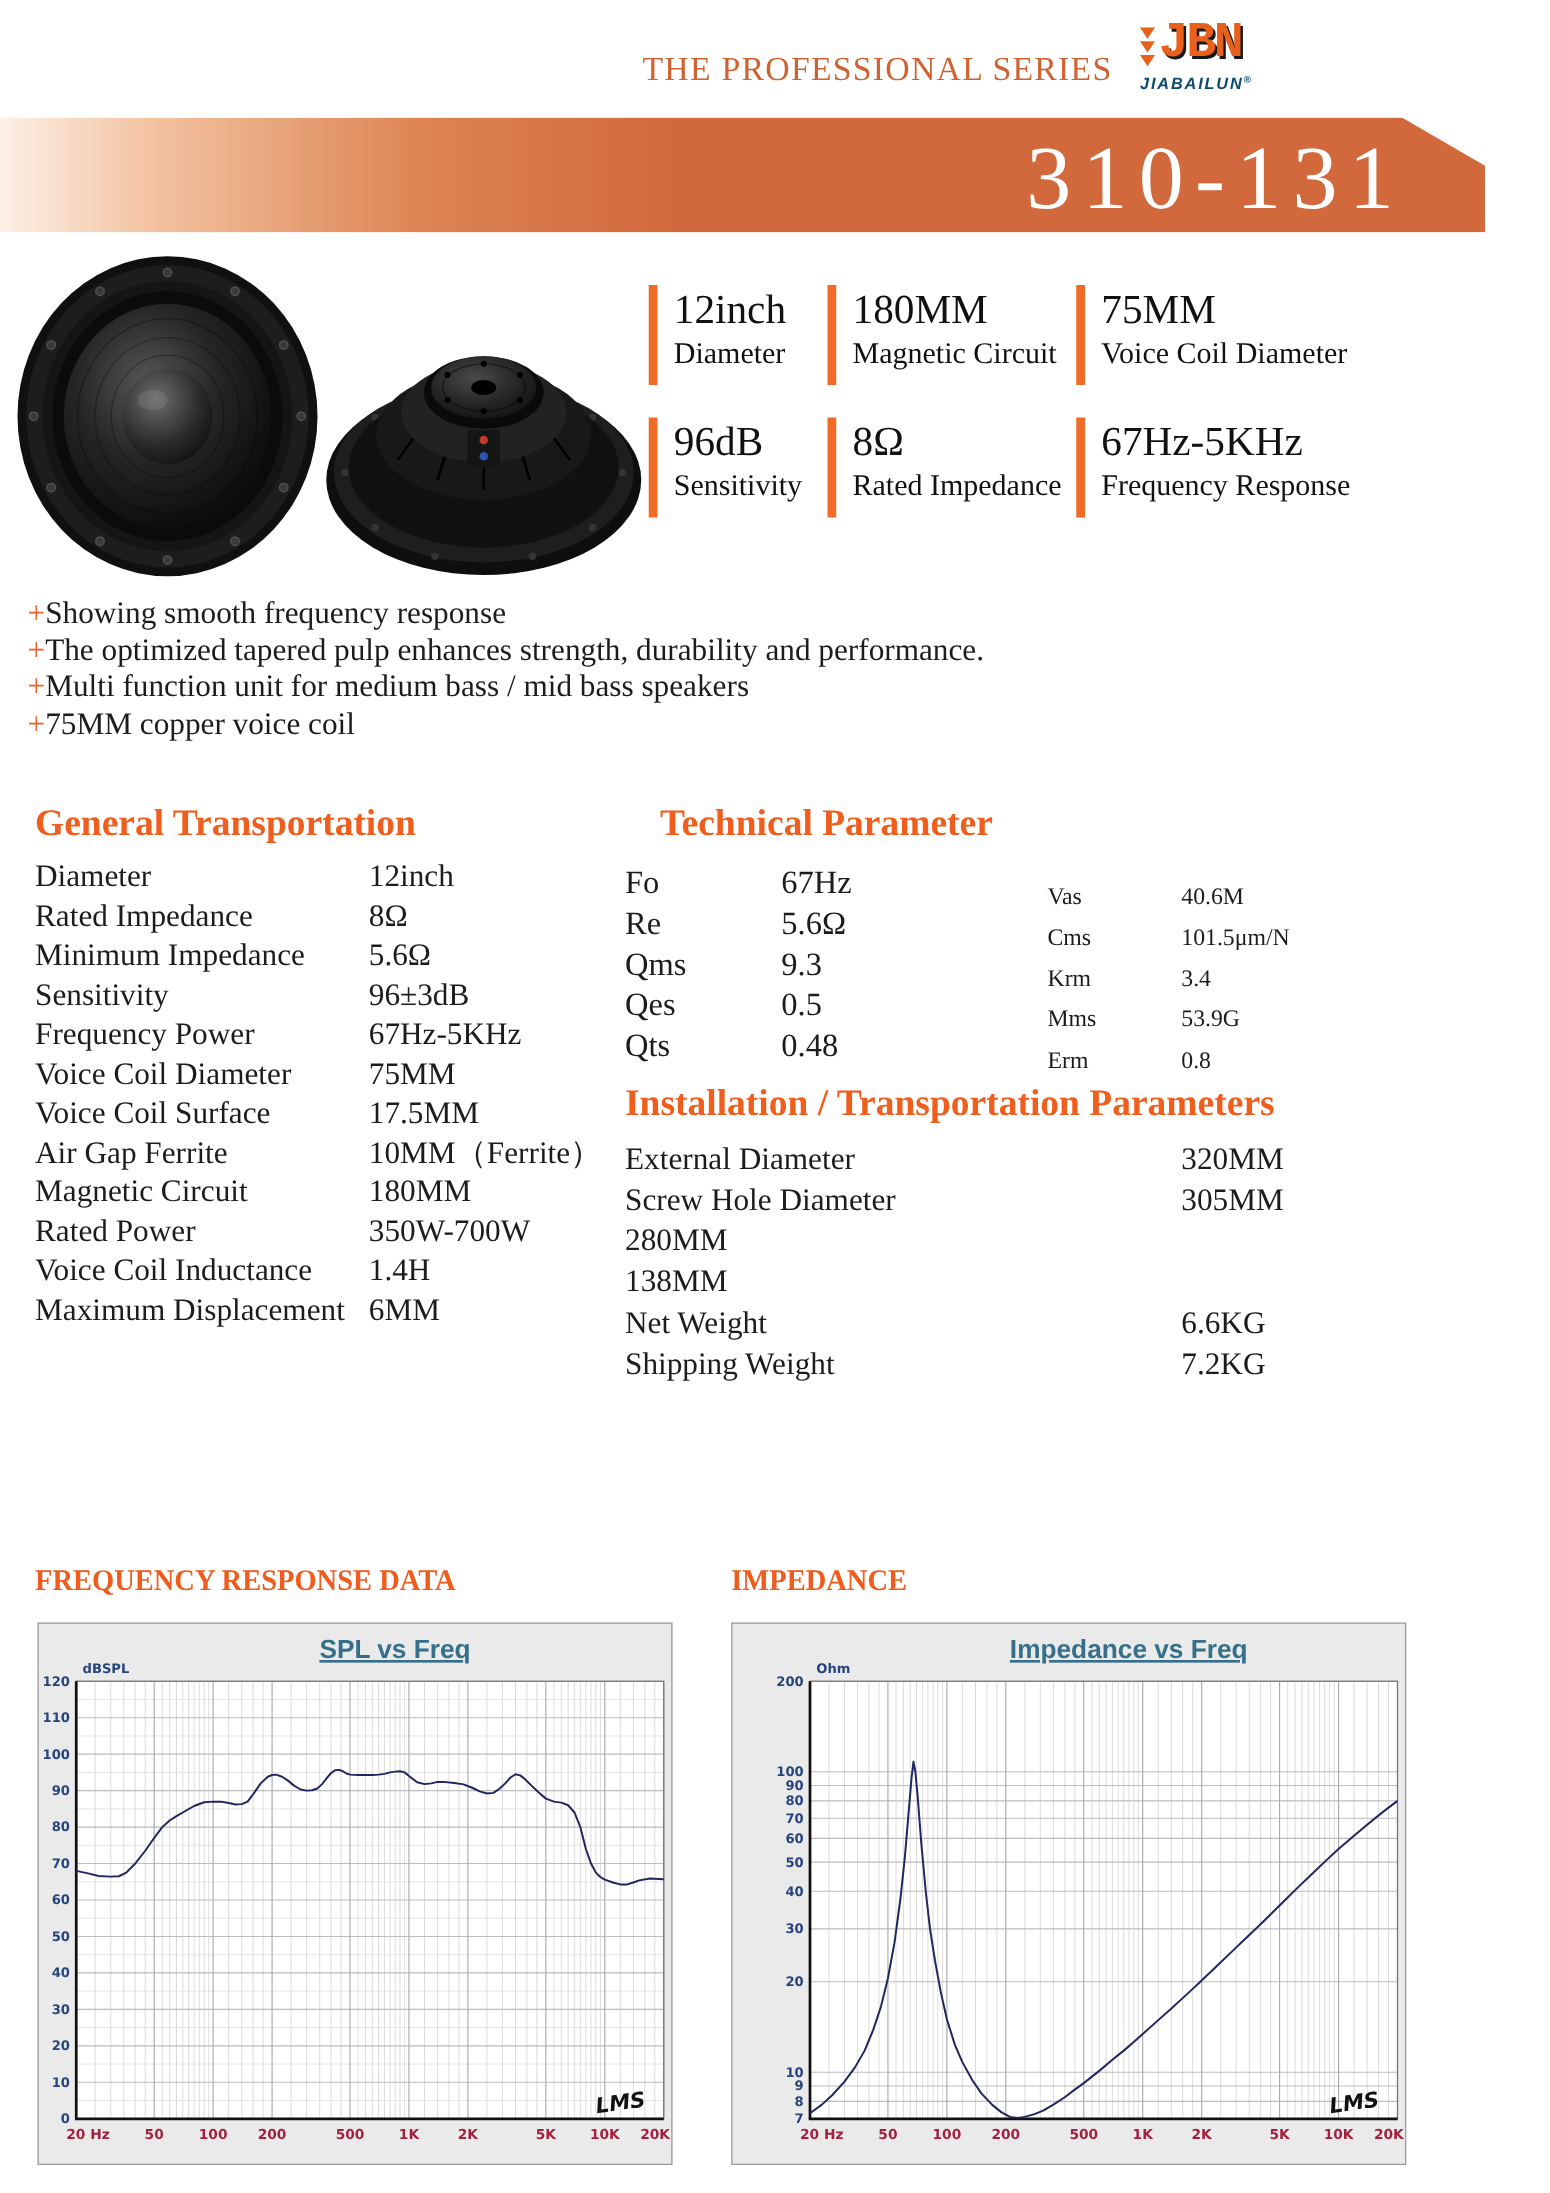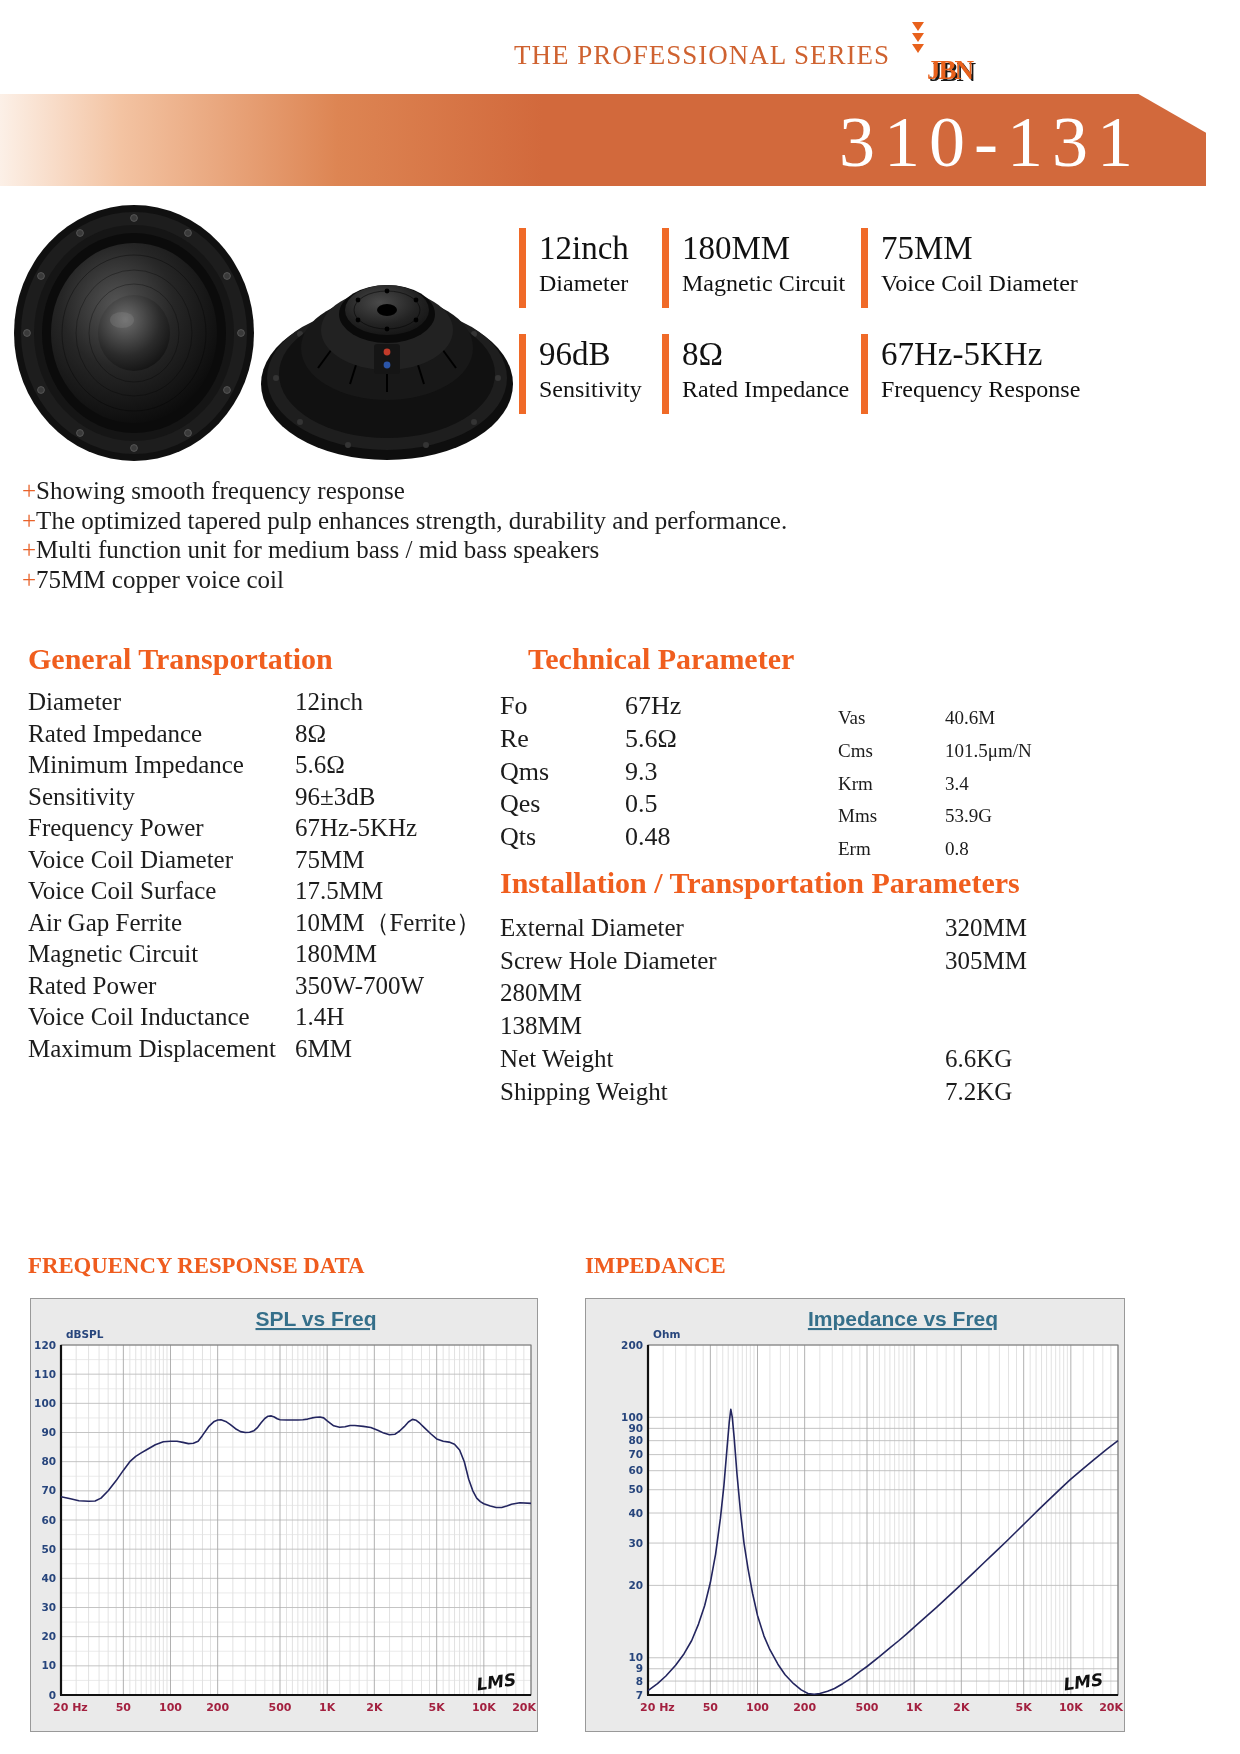--- a/index.html
+++ b/index.html
@@ -6,28 +6,28 @@
   .page{position:relative;width:1240px;height:1754px;background:#fff;overflow:hidden;
         font-family:"Liberation Serif","DejaVu Serif",serif;color:#1c1c1c;}
   
   .series-title{position:absolute;top:40px;right:350px;font-size:27px;letter-spacing:1px;
         color:#cf6230;white-space:nowrap;}
   .brand{position:absolute;top:16px;right:198px;width:130px;text-align:left;}
   .logo-row{display:flex;align-items:flex-start;}
   .logo-tris{display:flex;flex-direction:column;margin:6px 3px 0 0;}
   .logo-tris i{width:0;height:0;border-left:6px solid transparent;border-right:6px solid transparent;
         border-top:9px solid #e8611c;margin-bottom:2px;}
-  .logo-text{font-family:Liberation Serif, serif;font-weight:900;font-size:27px;
-        line-height:40px;color:#e8611c;letter-spacing:-2px;text-shadow:2px 2px 0 #181818;margin-top:34px;}
+  .logo-text{font-family:Liberation Mono, monospace;font-weight:900;font-size:40px;
+        line-height:40px;color:#e8611c;letter-spacing:-2px;text-shadow:2px 2px 0 #181818;}
   .brand-name{font-family:"Liberation Sans","DejaVu Sans",sans-serif;font-weight:bold;font-style:italic;
         font-size:13px;letter-spacing:1.5px;color:#0c4a6e;margin-top:3px;}
   .brand-name .tm{font-size:8px;vertical-align:super;}
   .banner{position:absolute;top:94px;left:0;width:1188px;height:92px;
         background:linear-gradient(90deg,#fcf0e7 0%,#f3c3a2 10%,#dd8553 28%,#d2693c 45%,#d2693c 100%);
-        clip-path:polygon(0 0,94.4% 0,100% 42%,100% 100%,0 100%);padding-left:18px;}
+        clip-path:polygon(0 0,94.4% 0,100% 42%,100% 100%,0 100%);}
   .model{position:absolute;right:64px;top:8px;font-size:72px;letter-spacing:9px;color:#fff;line-height:80px;}
   
   .spk1{position:absolute;left:12px;top:202px;width:244px;height:262px;}
   .spk2{position:absolute;left:258px;top:226px;width:258px;height:238px;}
   
   .key-specs{position:absolute;left:519px;top:228px;width:712px;display:grid;
         grid-template-columns:143px 199px auto;row-gap:26px;}
   .ks-cell{border-left:7px solid #f06a28;padding-left:13px;min-height:80px;}
   .ks-value{font-size:33px;line-height:40px;color:#111;}
   .ks-label{font-size:24px;line-height:30px;color:#111;}

